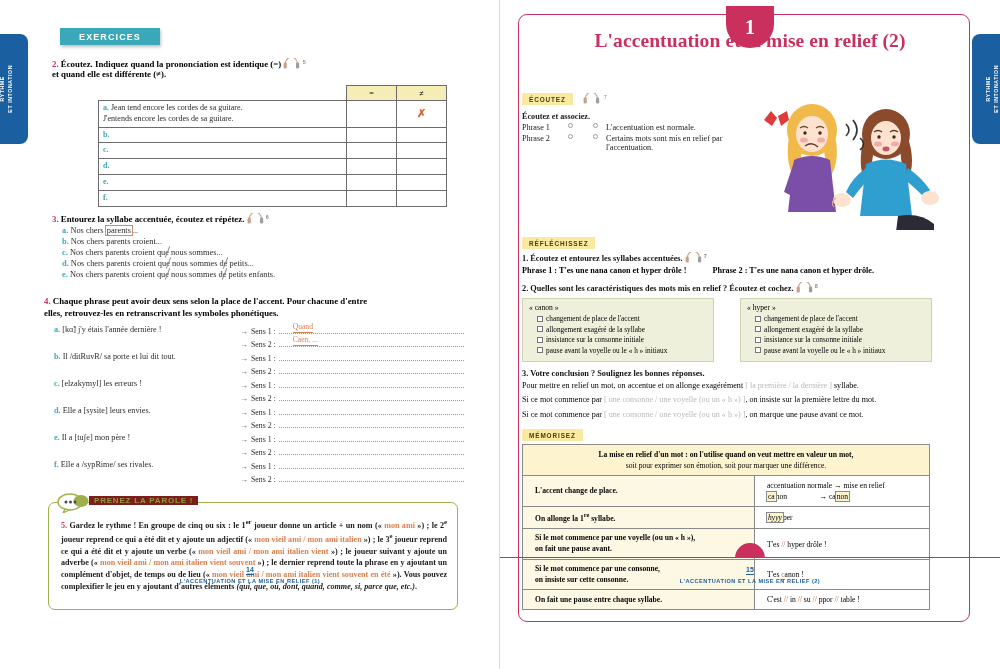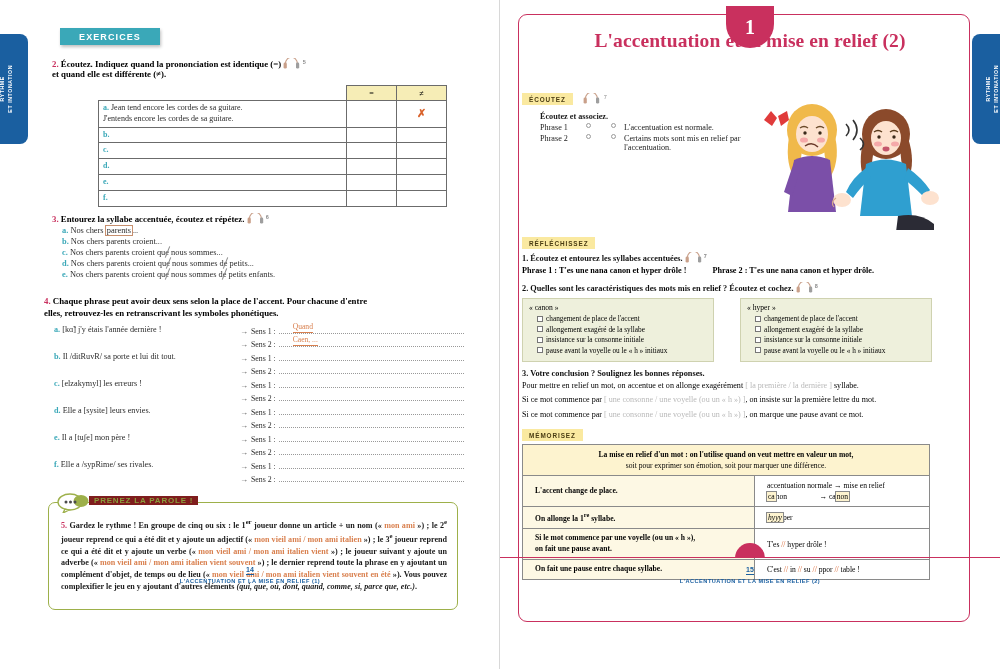--- a/index.html
+++ b/index.html
@@ -135,21 +135,21 @@
     position:absolute; top:30px; left:0; width:100%; text-align:center;
     color:#c9305e; font-weight:bold; font-size:19.5px; letter-spacing:.1px;
   }
   .ylabel {
     display:inline-block; background:#fae9a0;
     font-family:"Liberation Sans", sans-serif;
     font-size:6.4px; font-weight:bold; letter-spacing:.9px; color:#4a3c12;
     padding:3px 7px 2px 7px;
   }
   .sec-ecoutez { position:absolute; left:22px; top:88px; }
-  .ecoutez-body { position:absolute; left:40px; top:112px; width:240px; font-size:8.2px; color:#1a1a1a; }
+  .ecoutez-body { position:absolute; left:22px; top:112px; width:240px; font-size:8.2px; color:#1a1a1a; }
   .ecoutez-body .bld { font-weight:bold; }
   .phrase-row { display:flex; align-items:flex-start; gap:0; margin-top:2px; font-size:8.2px; }
   .phrase-row .pl { width:46px; }
   .dotbtn { width:5px; height:5px; border:1px solid #9a9a9a; border-radius:50%; background:#fff; display:inline-block; margin:0 20px 0 0; vertical-align:1px;}
   .dotbtn2 { width:5px; height:5px; border:1px solid #9a9a9a; border-radius:50%; background:#fff; display:inline-block; margin:0 8px 0 0; vertical-align:1px;}
 
   .illus {
     position:absolute; left:250px; top:90px; width:196px; height:140px;
     overflow:hidden;
   }
@@ -657,20 +657,24 @@
       </tr>
       <tr>
         <td class="memo-left">On allonge la 1<sup>re</sup> syllabe.</td>
         <td class="memo-right"><span class="boxy" style="font-style:italic;">hyyy</span>per</td>
       </tr>
       <tr>
         <td class="memo-left">Si le mot commence par une voyelle (ou un «&nbsp;h&nbsp;»),<br>on fait une pause avant.</td>
         <td class="memo-right">T'es <span class="or">//</span> hyper drôle !</td>
       </tr>
       <tr>
+        <td class="memo-left">Si le mot commence par une consonne,<br>on insiste sur cette consonne.</td>
+        <td class="memo-right">T'es <span class="ulin or">c</span>anon !</td>
+      </tr>
+      <tr>
         <td class="memo-left">On fait une pause entre chaque syllabe.</td>
         <td class="memo-right">C'est <span class="or">//</span> in <span class="or">//</span> su <span class="or">//</span> ppor <span class="or">//</span> table !</td>
       </tr>
     </tbody>
       </table>
 
     <div class="bottomline"></div>
     <div class="bottomdot"></div>
 
     <div class="folio folio-right">

